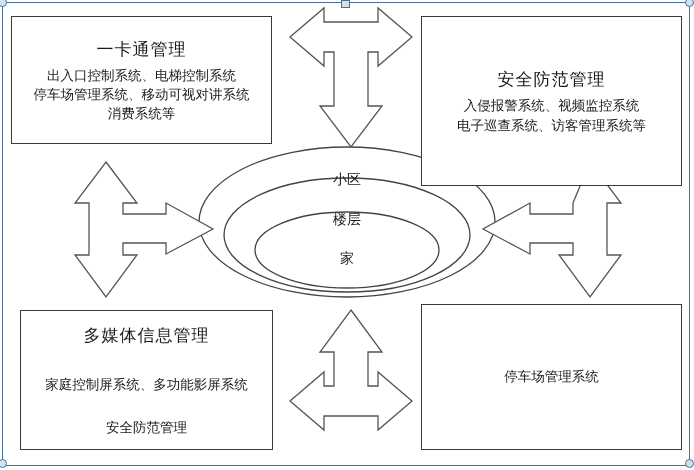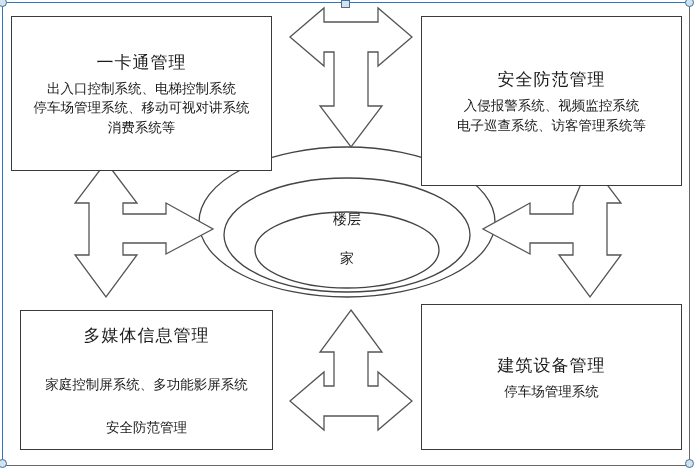--- a/index.html
+++ b/index.html
@@ -64,21 +64,21 @@
   .node-title {
     font-size: 17px;
     letter-spacing: 1px;
     margin-bottom: 5px;
     white-space: nowrap;
   }
   .node-line {
     font-size: 13.5px;
     white-space: nowrap;
   }
-  #box-tl { left: 11px;  top: 16px;  width: 261px; height: 155px; }
+  #box-tl { left: 11px;  top: 16px;  width: 261px; height: 128px; }
   #box-tr { left: 421px; top: 16px;  width: 261px; height: 170px; }
   #box-bl { left: 20px;  top: 310px; width: 253px; height: 140px; gap: 23px; }
   #box-br { left: 421px; top: 304px; width: 261px; height: 146px; }
 
   
   #overlay {
     position: absolute;
     left: 0; top: 0;
     width: 694px;
     height: 470px;
@@ -175,20 +175,21 @@
              L 530,243
              L 530,254
              L 483,229
              L 530,203
              L 530,214
              L 573,214
              L 573,203
              Z"></path>
   </svg>
 
+  <div class="ellipse-label" id="lbl-outer">小区</div>
   <div class="ellipse-label" id="lbl-mid">楼层</div>
   <div class="ellipse-label" id="lbl-inner">家</div>
 
   <div class="node-box" id="box-tl">
     <div class="node-title">一卡通管理</div>
     <div class="node-line">出入口控制系统、电梯控制系统</div>
     <div class="node-line">停车场管理系统、移动可视对讲系统</div>
     <div class="node-line">消费系统等</div>
   </div>
 
@@ -198,21 +199,20 @@
     <div class="node-line">电子巡查系统、访客管理系统等</div>
   </div>
 
   <div class="node-box" id="box-bl">
     <div class="node-title">多媒体信息管理</div>
     <div class="node-line">家庭控制屏系统、多功能影屏系统</div>
     <div class="node-line">安全防范管理</div>
   </div>
 
   <div class="node-box" id="box-br">
-    <div class="node-title">建筑设备管理</div>
     <div class="node-line">停车场管理系统</div>
   </div>
 
   <div class="sel-frame"></div>
   <div class="handle-circle" style="left:-2px;  top:-2px;"></div>
   <div class="handle-circle" style="left:685px; top:-2px;"></div>
   <div class="handle-circle" style="left:-2px;  top:459px;"></div>
   <div class="handle-circle" style="left:685px; top:459px;"></div>
   <div class="handle-square" style="left:341px; top:0px;"></div>
 

